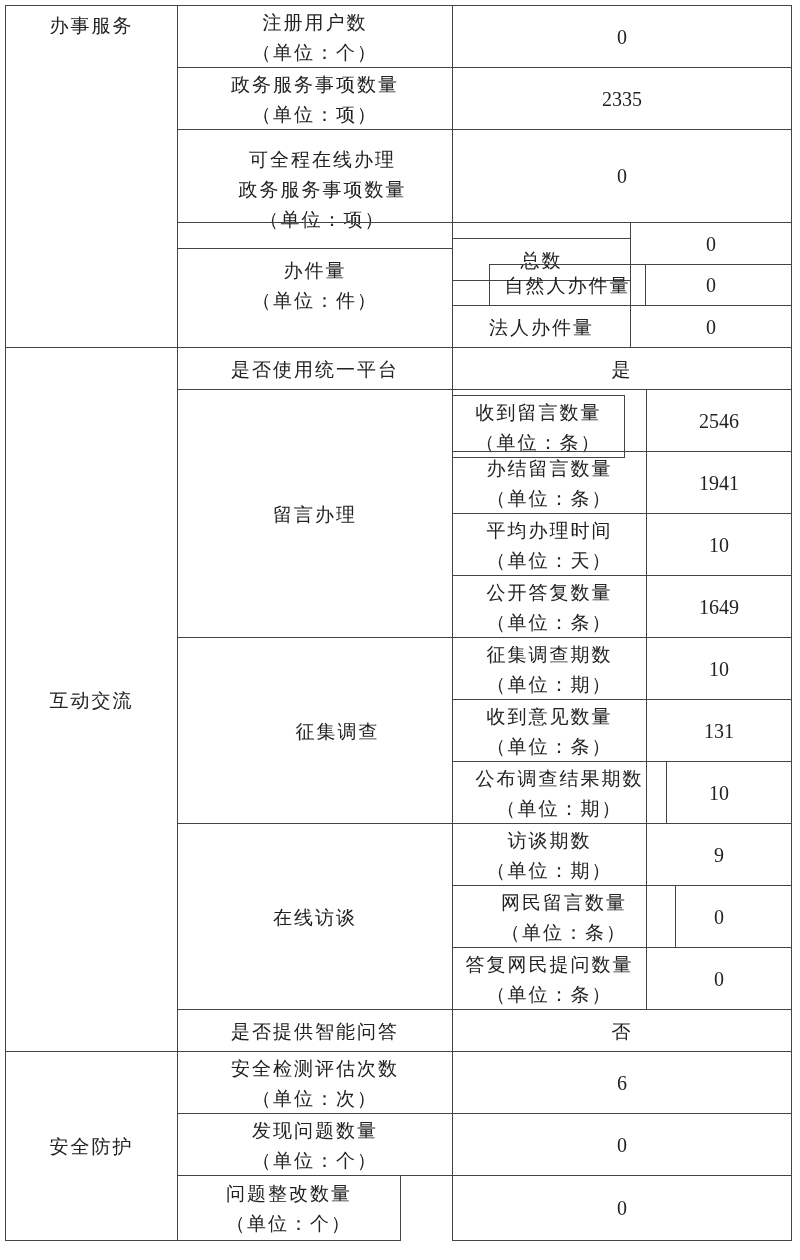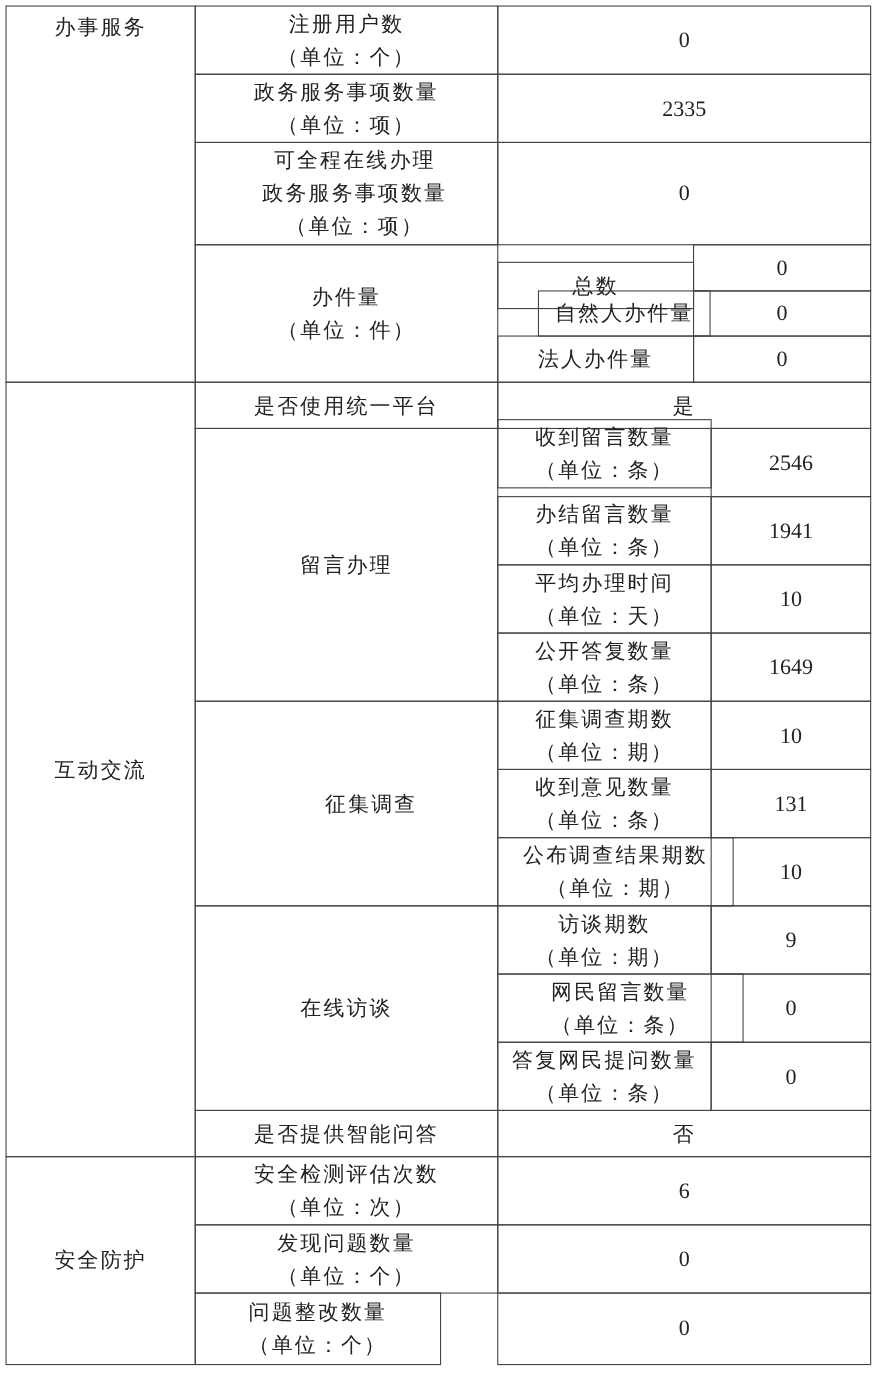--- a/index.html
+++ b/index.html
@@ -27,21 +27,21 @@
   </div>
 
 <div class="cell" style="left:178px;top:68px;width:276px;height:63px;">
   <span class="txt">政务服务事项数量
 （单位：项）</span>
   </div>
 <div class="cell num" style="left:453px;top:68px;width:340px;height:63px;">
   <span>2335</span>
   </div>
 
-<div class="cell" style="left:178px;top:130px;width:276px;height:94px;padding-left:15px;">
+<div class="cell" style="left:178px;top:130px;width:276px;height:120px;padding-left:15px;">
   <span class="txt">可全程在线办理
 政务服务事项数量
 （单位：项）</span>
   </div>
 <div class="cell num" style="left:453px;top:130px;width:340px;height:94px;">
   <span>0</span>
   </div>
 
 <div class="cell" style="left:178px;top:223px;width:276px;height:126px;">
   <span class="txt">办件量
@@ -73,21 +73,21 @@
 <div class="cell" style="left:178px;top:348px;width:276px;height:43px;">
   <span class="txt">是否使用统一平台</span>
   </div>
 <div class="cell" style="left:453px;top:348px;width:340px;height:43px;">
   <span>是</span>
   </div>
 
 <div class="cell" style="left:178px;top:390px;width:276px;height:249px;">
   <span class="txt">留言办理</span>
   </div>
-<div class="cell" style="left:453px;top:382px;width:195px;height:63px;">
+<div class="cell" style="left:453px;top:396px;width:173px;height:63px;">
   <span class="txt">收到留言数量
 （单位：条）</span>
   </div>
 <div class="cell num" style="left:647px;top:390px;width:146px;height:63px;">
   <span>2546</span>
   </div>
 <div class="cell" style="left:453px;top:452px;width:195px;height:63px;">
   <span class="txt">办结留言数量
 （单位：条）</span>
   </div>

